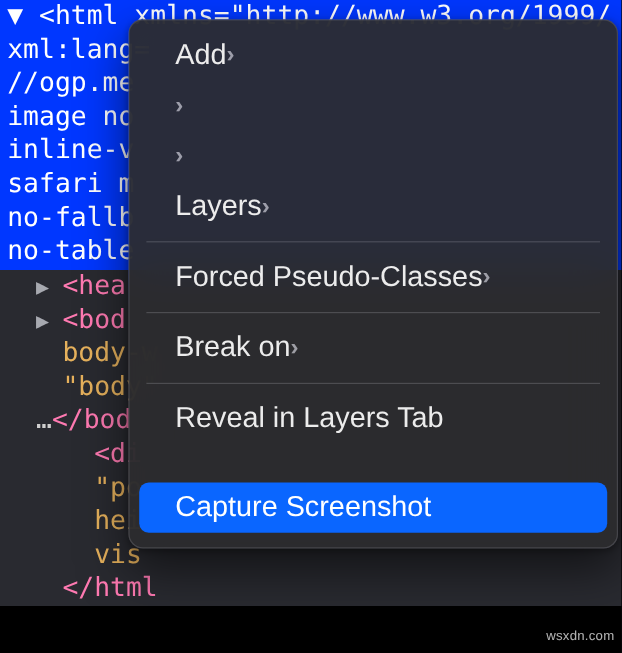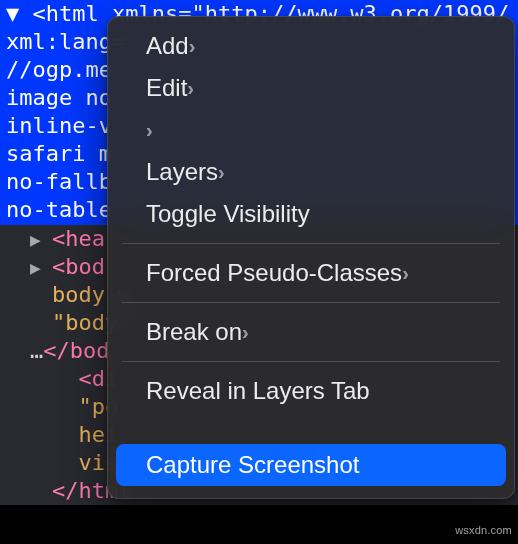--- a/index.html
+++ b/index.html
@@ -74,32 +74,28 @@
       <div class="dark-line"><span class="arrow-glyph"> </span><span class="pink">&lt;/html</span></div>
     </div>
   </div>
 
   <div class="context-menu">
     <div class="menu-item">
       <span>Add</span>
       <span class="chev">›</span>
     </div>
     <div class="menu-item">
-      <span>Edit</span>
       <span class="chev">›</span>
     </div>
     <div class="menu-item">
       <span class="chev">›</span>
     </div>
     <div class="menu-item">
       <span>Layers</span>
       <span class="chev">›</span>
-    </div>
-    <div class="menu-item">
-      <span>Toggle Visibility</span>
     </div>
     <div class="sep"></div>
     <div class="menu-item">
       <span>Forced Pseudo-Classes</span>
       <span class="chev">›</span>
     </div>
     <div class="sep"></div>
     <div class="menu-item">
       <span>Break on</span>
       <span class="chev">›</span>

